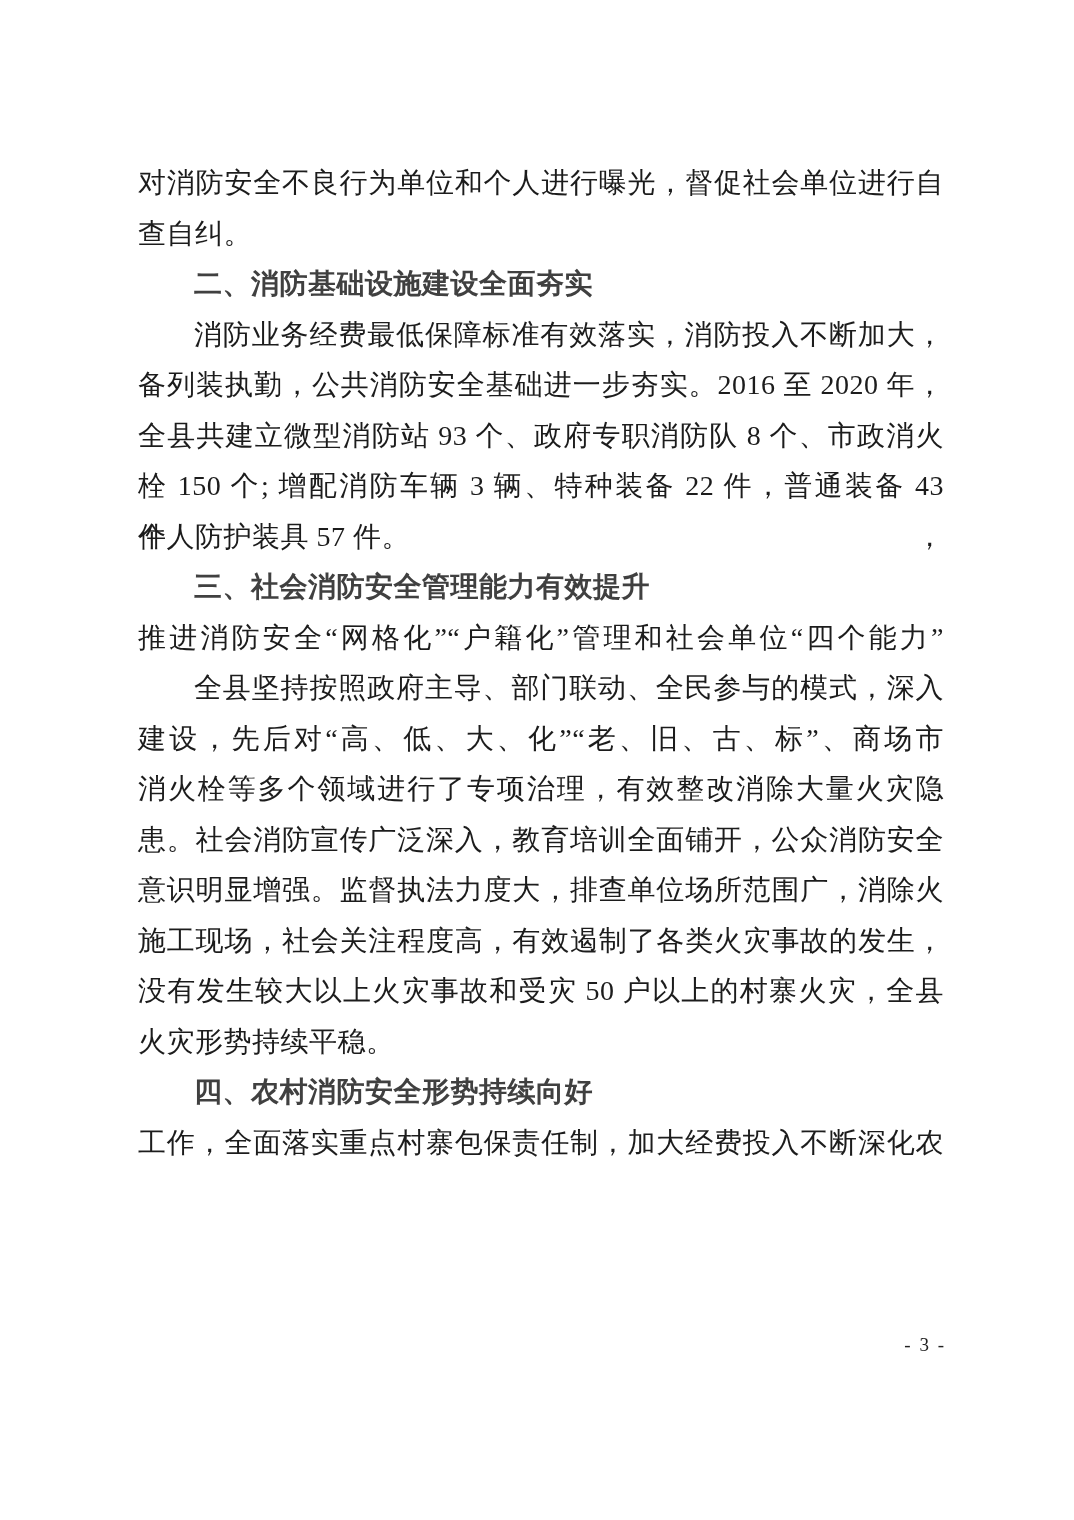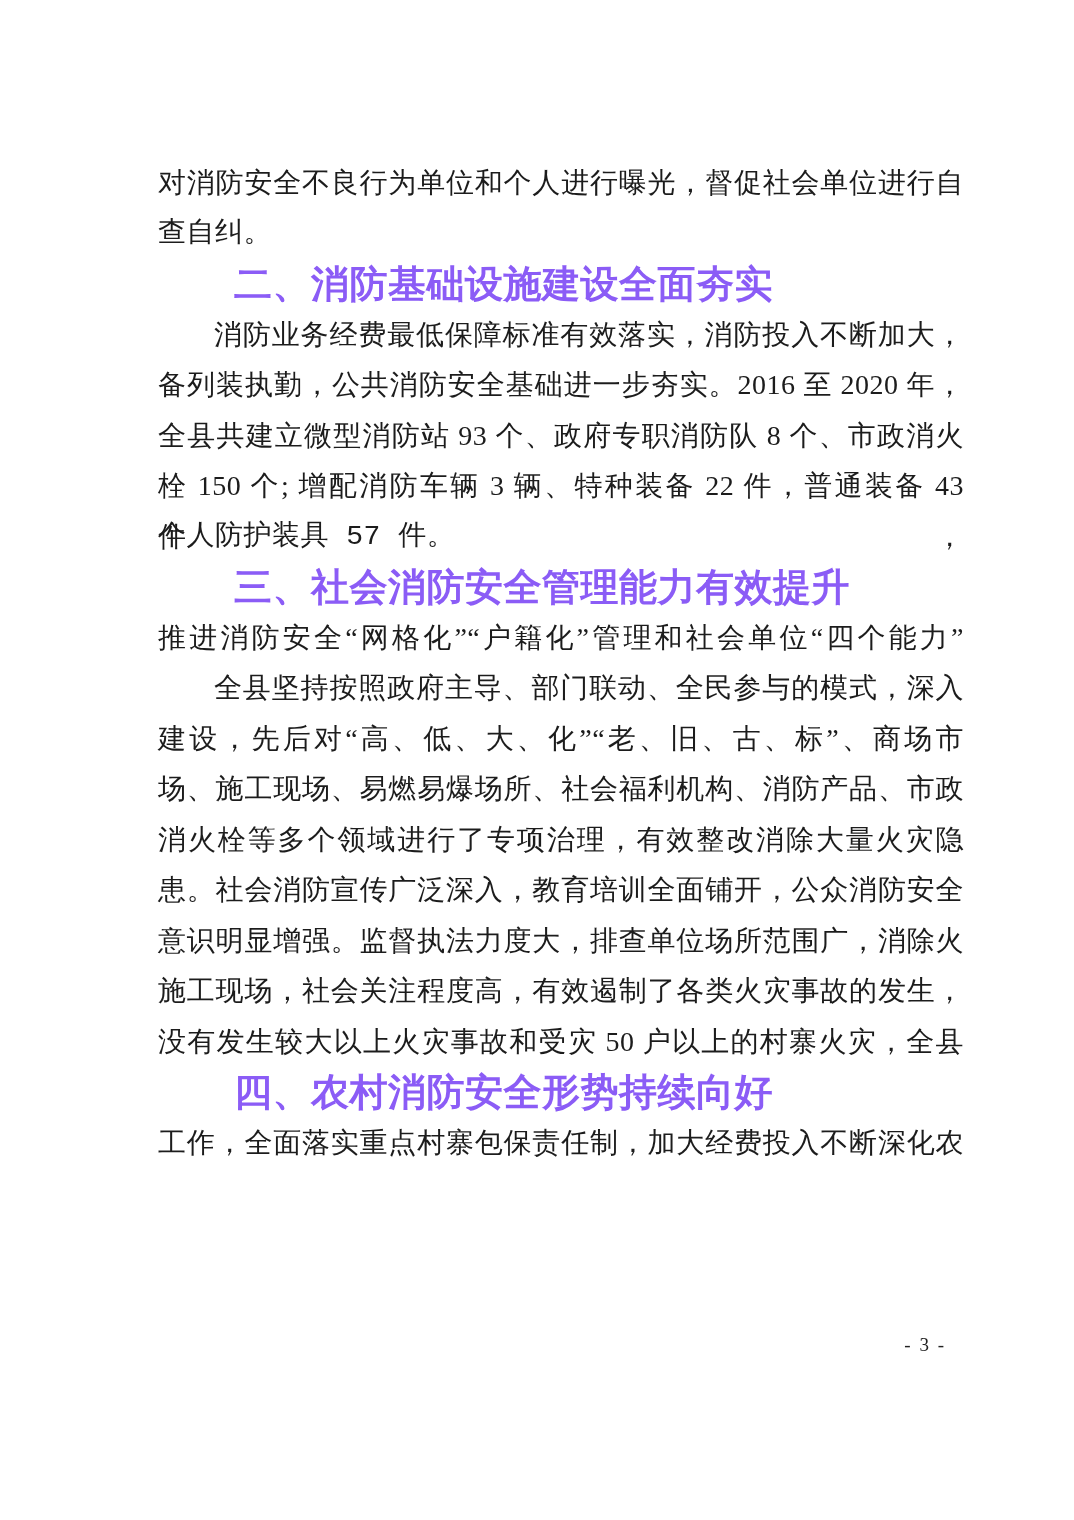--- a/index.html
+++ b/index.html
@@ -11,53 +11,52 @@
     position: relative;
     width: 1074px;
     height: 1520px;
     margin: 0 auto;
     background: #ffffff;
     overflow: hidden;
     color: #1c1c1c;
   }
   .content {
     position: absolute;
-    left: 158px;
+    left: 138px;
     top: 158px;
     width: 806px;
   }
   .line {
     font-family: "Liberation Serif", "DejaVu Serif", serif;
     font-size: 28px;
     line-height: 50.5px;
     height: 50.5px;
     white-space: nowrap;
     color: #1c1c1c;
     letter-spacing: 0.5px;
   }
   .line.fill {
     white-space: normal;
     text-align: justify;
     text-align-last: justify;
   }
   .line.end {
     text-align: left;
     text-align-last: left;
-    font-family: Liberation Mono, monospace;
   }
   .line.indent, .heading {
     text-indent: 2em;
   }
   .heading {
     font-family: "Liberation Sans", "DejaVu Sans", sans-serif;
     font-weight: 700;
-    font-size: 38px;
+    font-size: 28px;
     line-height: 50.5px;
     height: 50.5px;
-    color: #8b5cf6;
+    color: #404040;
     letter-spacing: 0.5px;
     white-space: nowrap;
   }
   .page-number {
     position: absolute;
     right: 128px;
     top: 1334px;
     font-family: "Liberation Serif", "DejaVu Serif", serif;
     font-size: 19px;
     color: #222222;
@@ -74,23 +73,23 @@
       <div class="heading">二、消防基础设施建设全面夯实</div>
       <div class="line fill indent">消防业务经费最低保障标准有效落实，消防投入不断加大，</div>
       <div class="line fill">备列装执勤，公共消防安全基础进一步夯实。2016 至 2020 年，</div>
       <div class="line fill">全县共建立微型消防站 93 个、政府专职消防队 8 个、市政消火</div>
       <div class="line fill">栓 150 个; 增配消防车辆 3 辆、特种装备 22 件，普通装备 43 件，</div>
       <div class="line end">个人防护装具 57 件。</div>
       <div class="heading">三、社会消防安全管理能力有效提升</div>
       <div class="line fill">推进消防安全“网格化”“户籍化”管理和社会单位“四个能力”</div>
       <div class="line fill indent">全县坚持按照政府主导、部门联动、全民参与的模式，深入</div>
       <div class="line fill">建设，先后对“高、低、大、化”“老、旧、古、标”、商场市</div>
-      <div class="line fill">场、施工现场、易燃易爆场所、社会福利机构、消防产品、市政</div>
       <div class="line fill">消火栓等多个领域进行了专项治理，有效整改消除大量火灾隐</div>
       <div class="line fill">患。社会消防宣传广泛深入，教育培训全面铺开，公众消防安全</div>
       <div class="line fill">意识明显增强。监督执法力度大，排查单位场所范围广，消除火</div>
       <div class="line fill">施工现场，社会关注程度高，有效遏制了各类火灾事故的发生，</div>
       <div class="line fill">没有发生较大以上火灾事故和受灾 50 户以上的村寨火灾，全县</div>
+      <div class="line end">火灾形势持续平稳。</div>
       <div class="heading">四、农村消防安全形势持续向好</div>
       <div class="line fill">工作，全面落实重点村寨包保责任制，加大经费投入不断深化农</div>
     </div>
   <div class="page-number">- 3 -</div>
 </div>
 
 </body></html>

